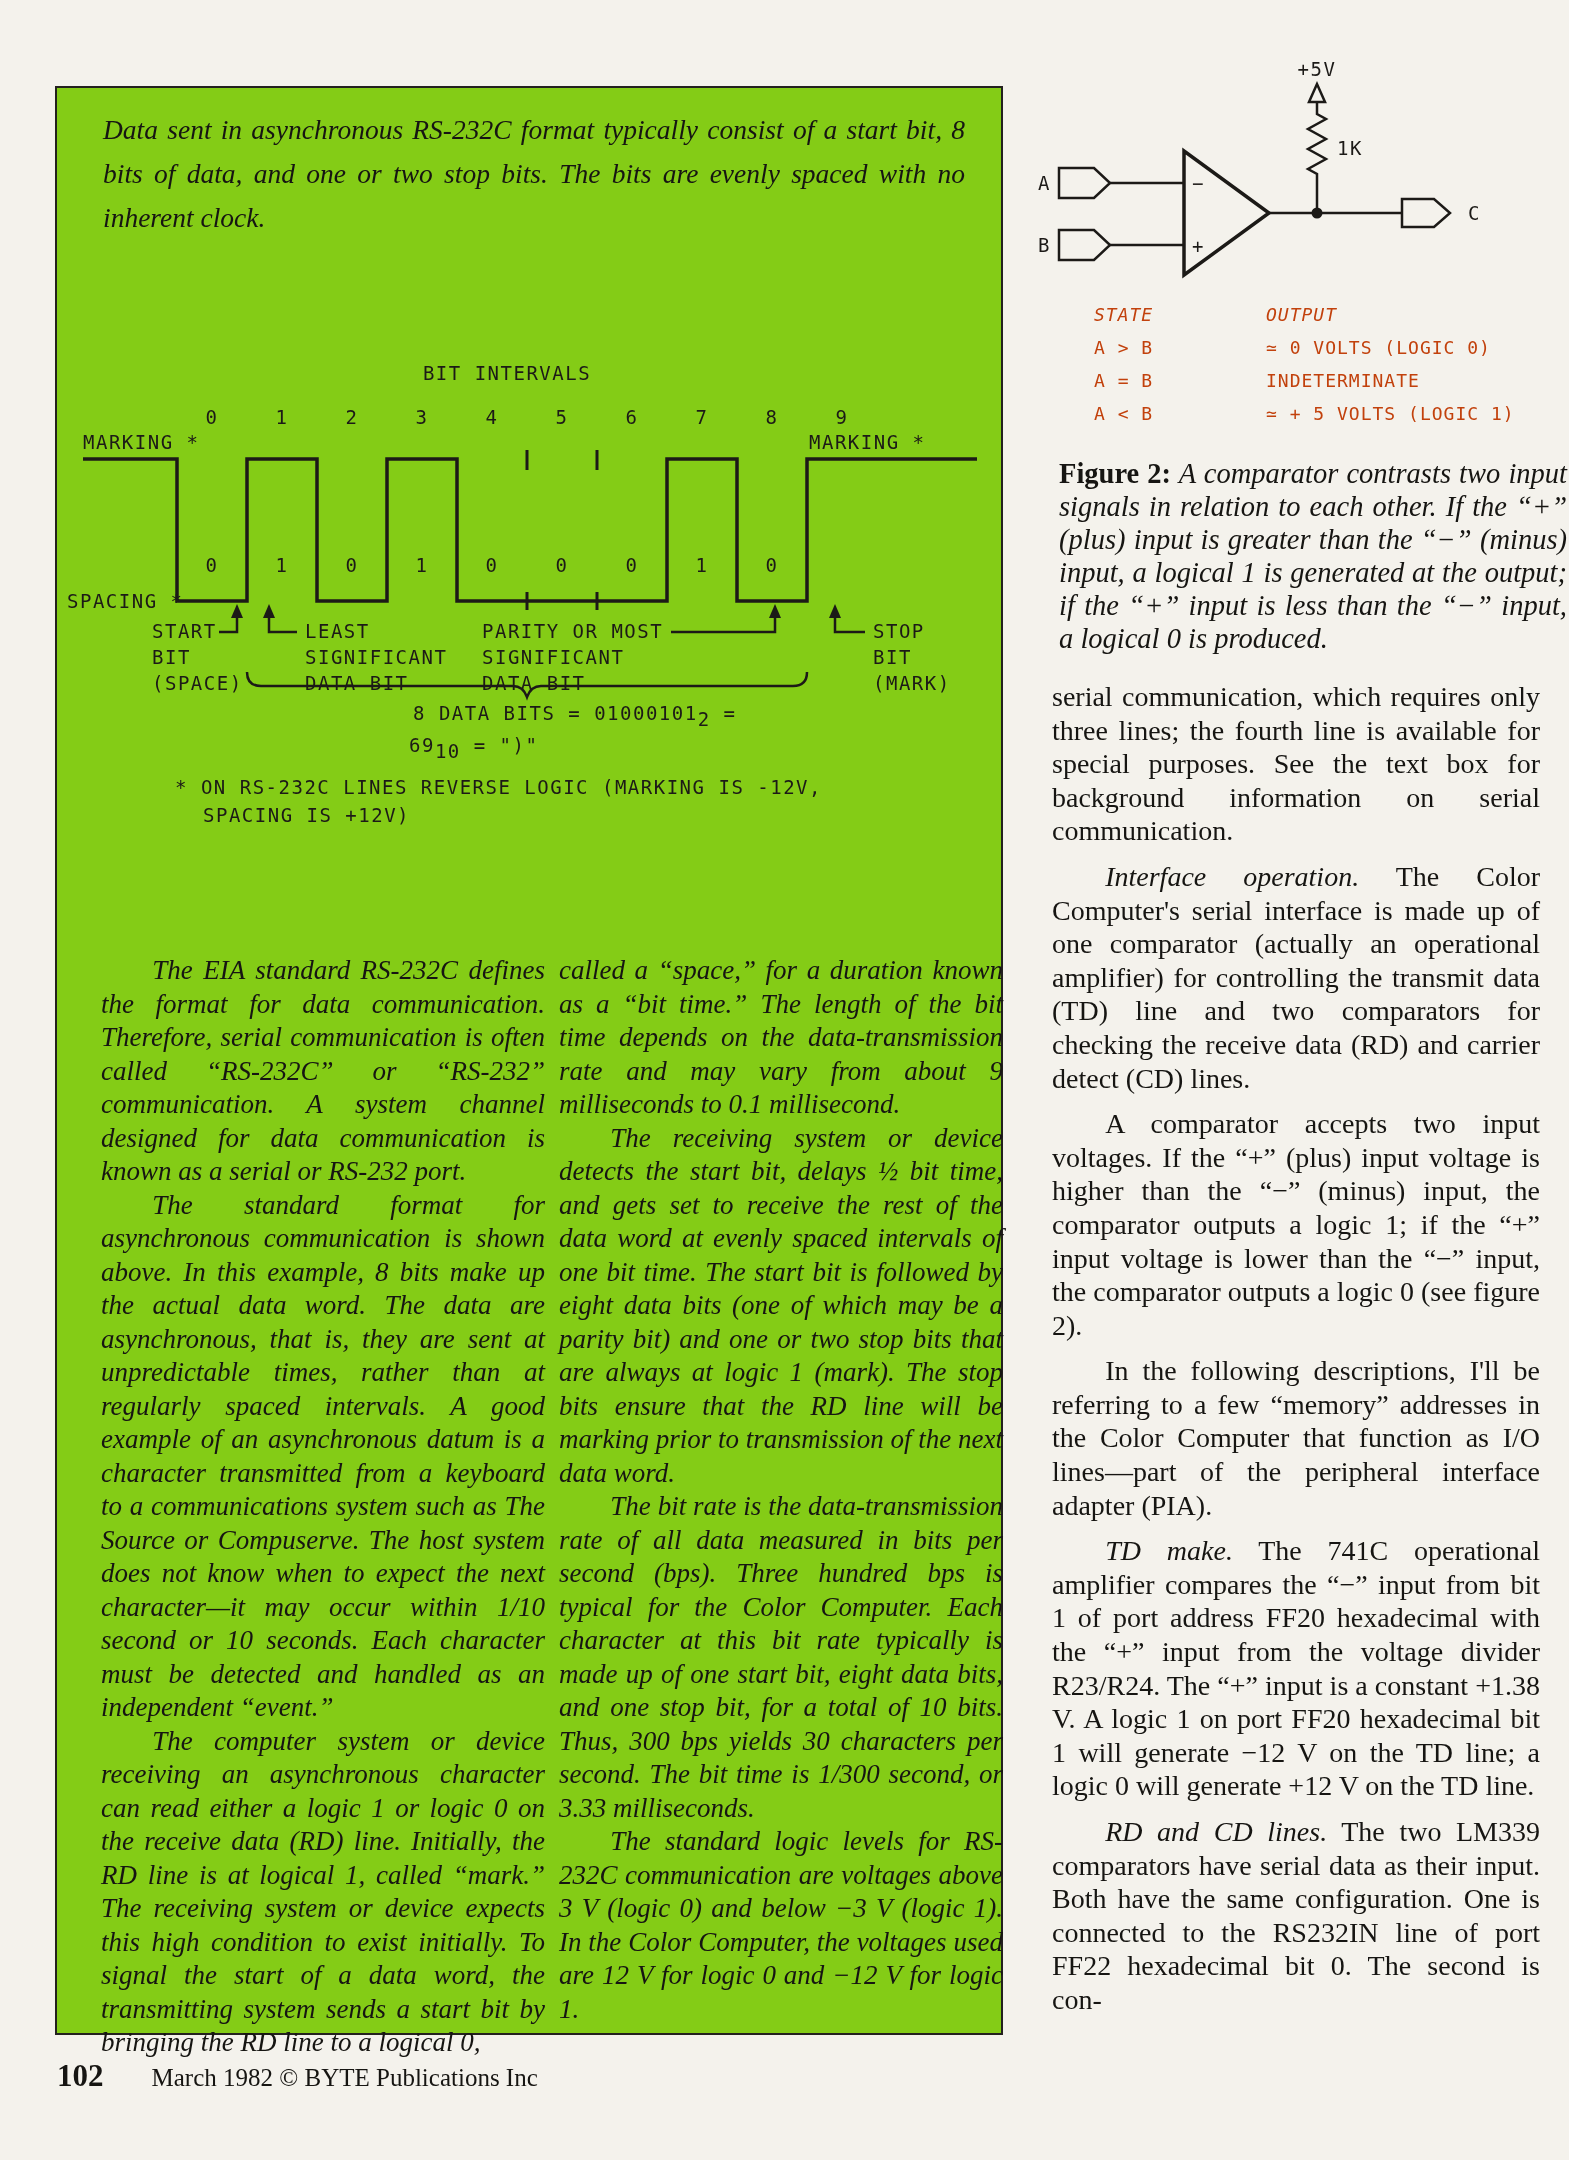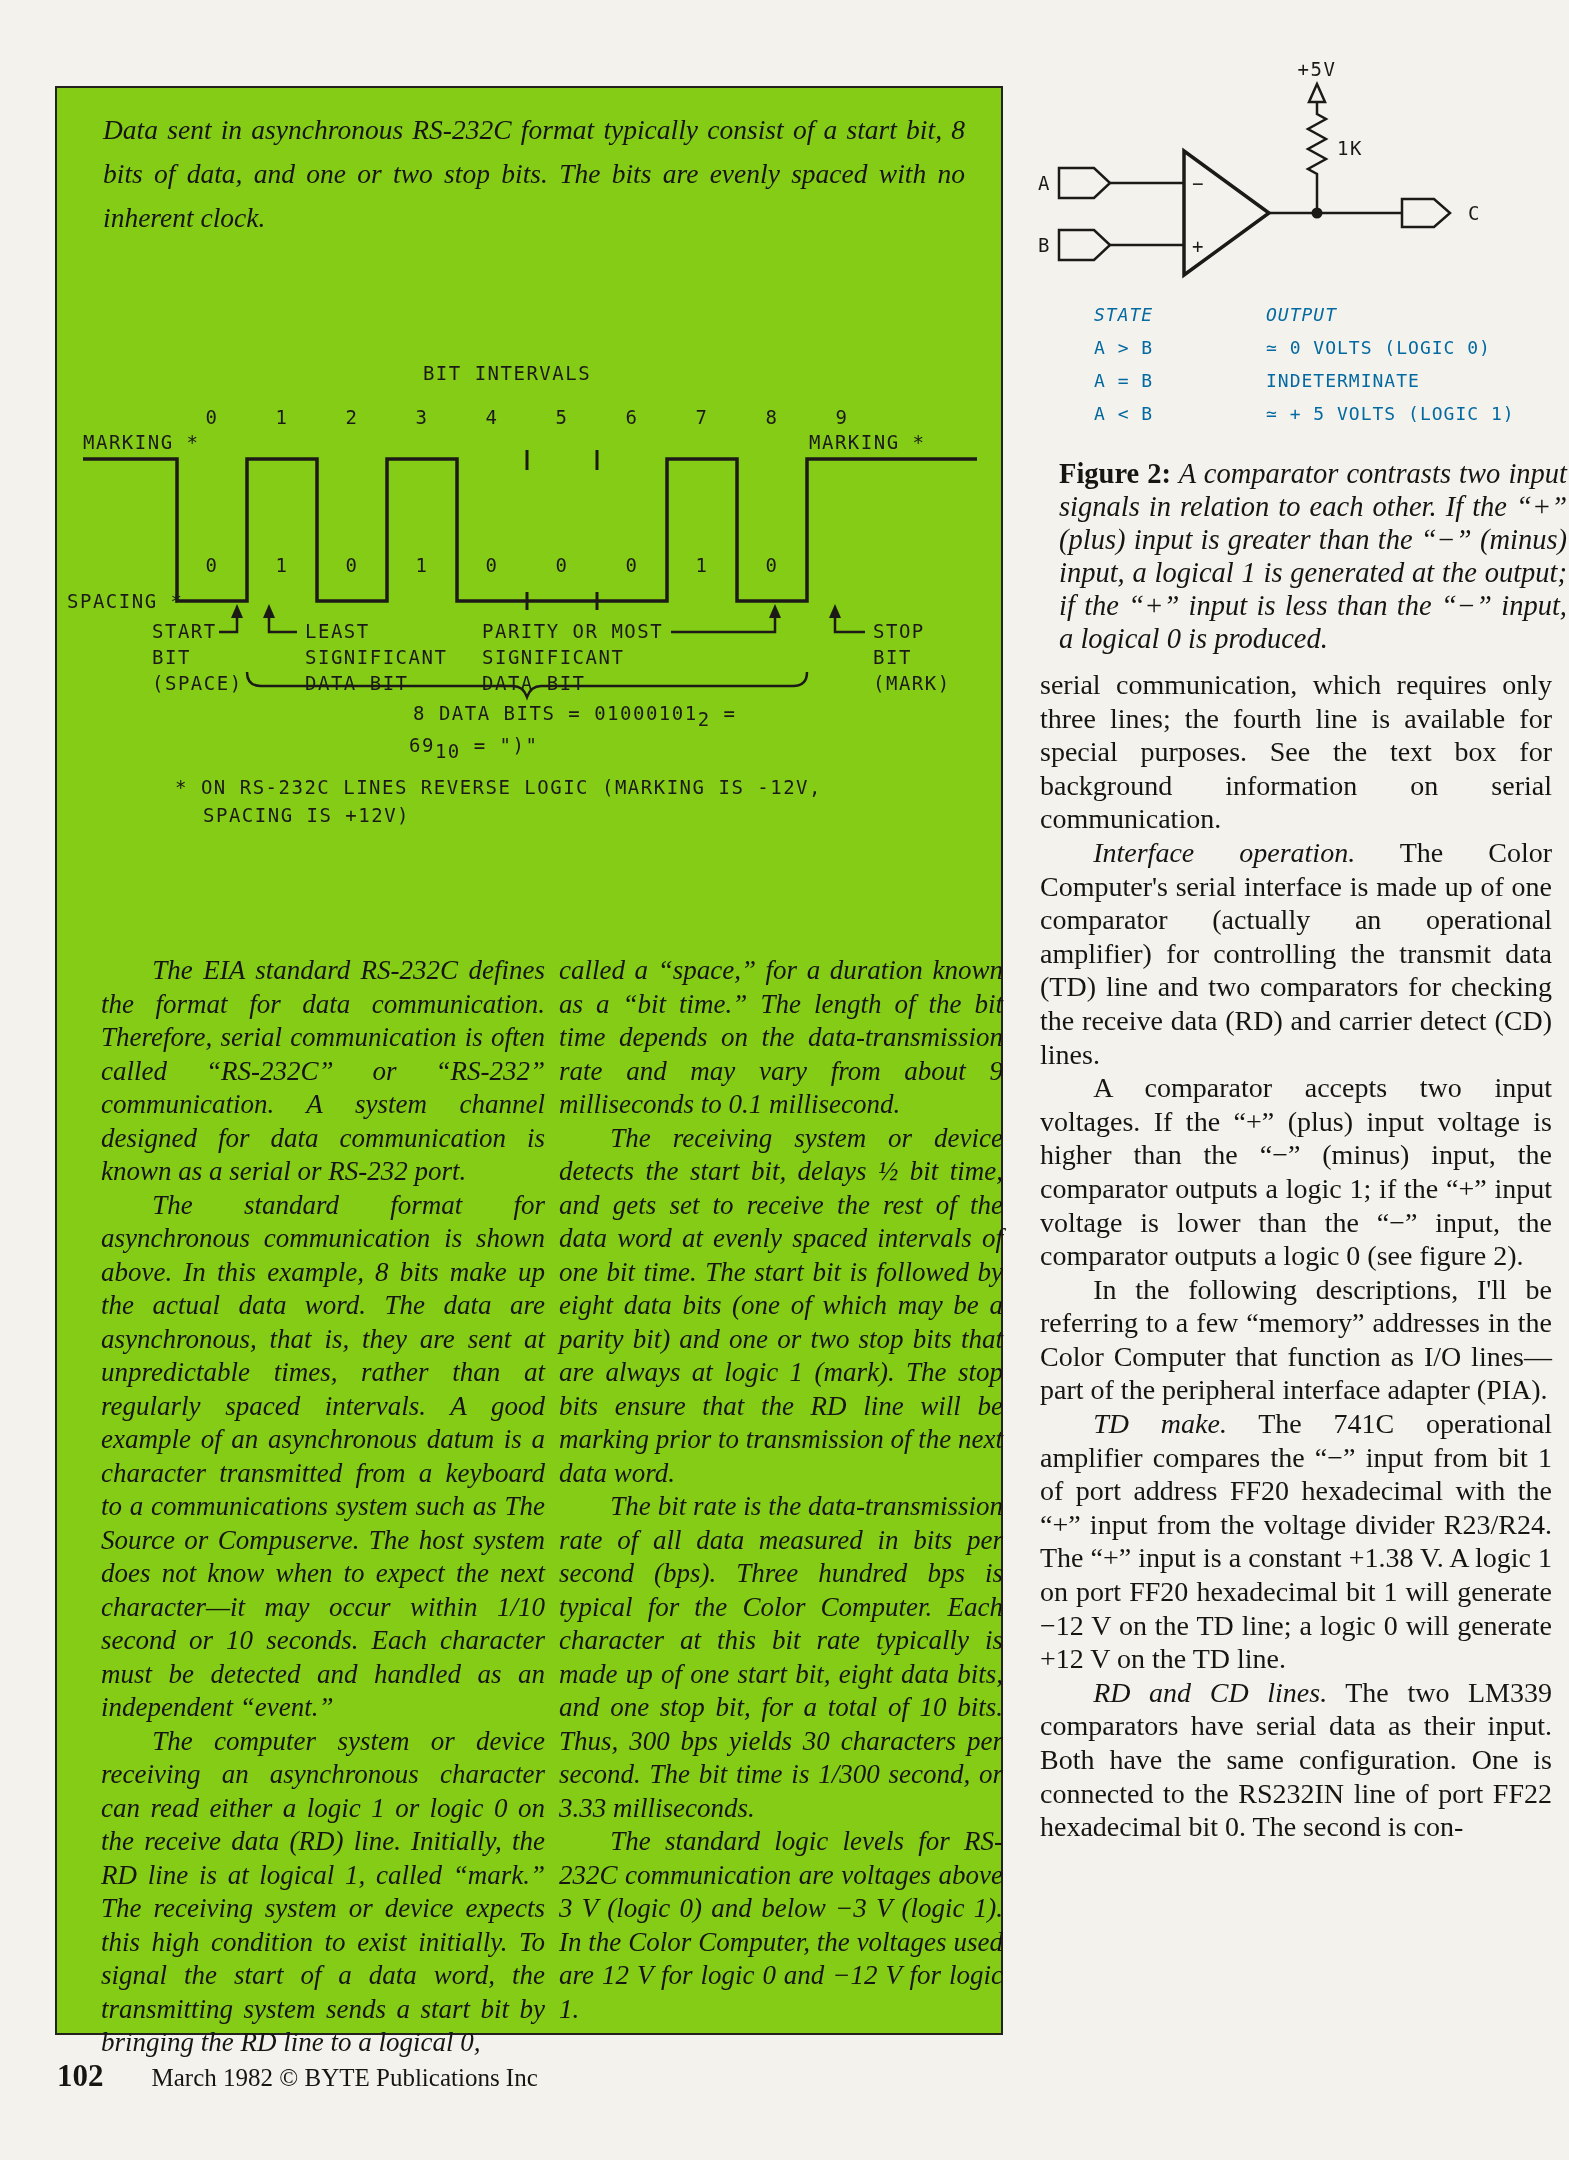--- a/index.html
+++ b/index.html
@@ -16,30 +16,30 @@
         font-size:37px;font-weight:bold;letter-spacing:0.3px;}
   .boxcol{position:absolute;top:866px;width:444px;font-style:italic;font-size:27px;
         line-height:33.5px;text-align:justify;}
   .boxcol p{margin:0;}
   .col1{left:44px;} .col2{left:502px;}
   p.indent{text-indent:1.9em;}
   
   svg.circuit{position:absolute;left:1032px;top:56px;}
   .truth{position:absolute;left:1094px;top:298px;
         font-family:"DejaVu Sans Mono",monospace;font-size:18px;line-height:33px;
-        letter-spacing:1px;color:#0369a1;}
+        letter-spacing:1px;color:#c2410c;}
   .truth .row{display:flex;}
   .truth .c1{width:172px;}
   .truth .hdr{font-style:italic;}
   .figcap{position:absolute;left:1042px;top:440px;width:508px;margin:17px;
         font-style:italic;font-size:28.5px;line-height:33px;text-align:justify;}
   .figlabel{font-style:normal;font-weight:bold;}
   .bodycol{position:absolute;left:1040px;top:668px;width:512px;
         font-size:28px;line-height:33.6px;text-align:justify;}
-  .bodycol p{margin:0;}
+  .bodycol p{margin:12px;}
   .lead{font-style:italic;}
   
   .footer{position:absolute;left:57px;top:2058px;white-space:nowrap;text-align:right;}
   .pagenum{font-weight:bold;font-size:31px;}
   .imprint{font-size:25px;margin-left:44px;}
   .wave{stroke:#1c1a17;stroke-width:3.5;fill:none;}
   .thin{stroke:#1c1a17;stroke-width:2.5;fill:none;}
   .blk{fill:#1c1a17;}
 </style>
 </head>

